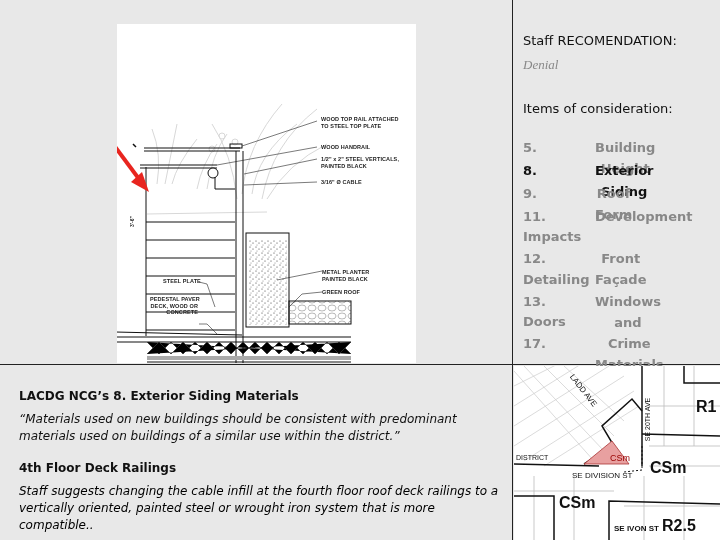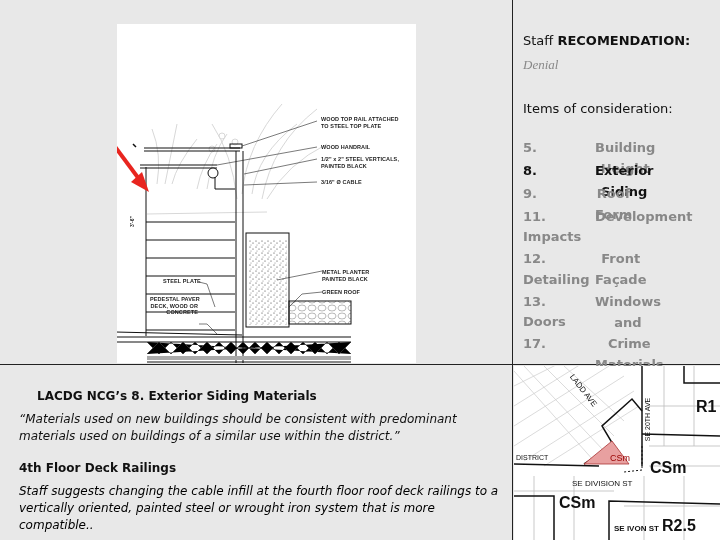--- a/index.html
+++ b/index.html
@@ -4,28 +4,28 @@
 <style>
   html, body { margin:0; padding:0; }
   body { width:720px; height:540px; background:#e8e8e8; position:relative; overflow:hidden;
          font-family:"DejaVu Sans", "Liberation Sans", sans-serif; }
   .vline { position:absolute; left:512px; top:0; width:1px; height:540px; background:#222; }
   .hline { position:absolute; left:0; top:364px; width:720px; height:1px; background:#222; }
   .drawing { position:absolute; left:117px; top:24px; width:299px; height:339px; background:#fff; }
   .drawing svg { position:absolute; left:0; top:0; }
   .lbl { position:absolute; font-family:"Liberation Sans", sans-serif; font-size:5.5px; font-weight:bold; color:#222; line-height:6.5px; letter-spacing:0.1px; white-space:nowrap; }
   .right-title { position:absolute; left:523px; top:33px; font-size:13px; color:#111; }
-  .right-title b { font-weight:bold; }
+  .right-title b { font-weight:normal; }
   .denial { position:absolute; left:523px; top:57px; font-size:13px; font-style:italic; color:#888;font-family:Liberation Serif, serif; }
   .items-head { position:absolute; left:523px; top:101px; font-size:13px; font-weight:normal; color:#111; }
   .item { position:absolute; font-size:13px; font-weight:bold; color:#888; line-height:21px; }
   .item.active { color:#111; }
   .num { position:absolute; left:523px; }
   .txt { position:absolute; left:595px;text-align:center; }
-  .left-head { position:absolute; left:37px; top:389px; font-size:12px; font-weight:bold; color:#111; }
+  .left-head { position:absolute; left:19px; top:389px; font-size:12px; font-weight:bold; color:#111; }
   .quote { position:absolute; left:19px; top:411px; width:480px; font-size:12px; font-style:italic; color:#111; line-height:17px; }
   .left-head2 { position:absolute; left:19px; top:461px; font-size:12px; font-weight:bold; color:#111;text-align:right; }
   .para { position:absolute; left:19px; top:483px; width:490px; font-size:12px; font-style:italic; color:#000000; line-height:17px; }
   .map { position:absolute; left:514px; top:366px; width:206px; height:174px; background:#fff; overflow:hidden; }
   .mlabel { position:absolute; font-family:"Liberation Sans", sans-serif; font-weight:bold; color:#111; white-space:nowrap; }
 </style>
 </head>
 <body>
 
 <div class="vline"></div>
@@ -230,21 +230,21 @@
       <path d="M170 0 L170 17 L206 17"></path>
       <path d="M0 130 L40 130 L40 174"></path>
       <path d="M95 174 L95 135 L206 138"></path>
     </g>
     <path d="M128 80 L128 104 L110 106" stroke="#111" stroke-width="1" stroke-dasharray="2,2" fill="none"></path>
 
     <polygon points="70,98 98,75 115,98" fill="#e8a0a0" stroke="#a33" stroke-width="0.8"></polygon>
   </svg>
   <div class="mlabel" style="left:50px;top:20px;font-size:8px;font-weight:normal;transform:rotate(52deg);">LADD AVE</div>
   <div class="mlabel" style="left:112px;top:50px;font-size:7px;font-weight:normal;transform:rotate(-90deg);">SE 20TH AVE</div>
-  <div class="mlabel" style="left:58px;top:105px;font-size:8px;font-weight:normal;margin-top:8px;">SE DIVISION ST</div>
+  <div class="mlabel" style="left:58px;top:105px;font-size:8px;font-weight:normal;">SE DIVISION ST</div>
   <div class="mlabel" style="left:100px;top:158px;font-size:8px;font-weight:bold;">SE IVON ST</div>
   <div class="mlabel" style="left:2px;top:88px;font-size:7px;font-weight:normal;">DISTRICT</div>
   <div class="mlabel" style="left:182px;top:32px;font-size:16px;">R1</div>
   <div class="mlabel" style="left:96px;top:87px;font-size:9px;font-weight:normal;color:#900;">CSm</div>
   <div class="mlabel" style="left:136px;top:93px;font-size:16px;">CSm</div>
   <div class="mlabel" style="left:45px;top:128px;font-size:16px;">CSm</div>
   <div class="mlabel" style="left:148px;top:151px;font-size:16px;">R2.5</div>
 </div>
 
 </body></html>

